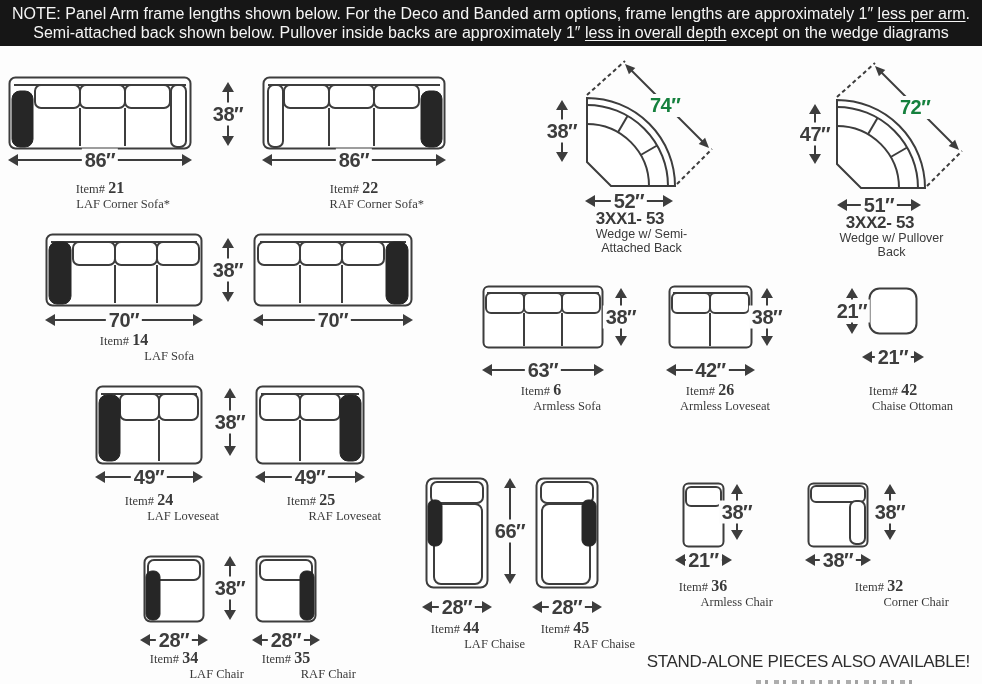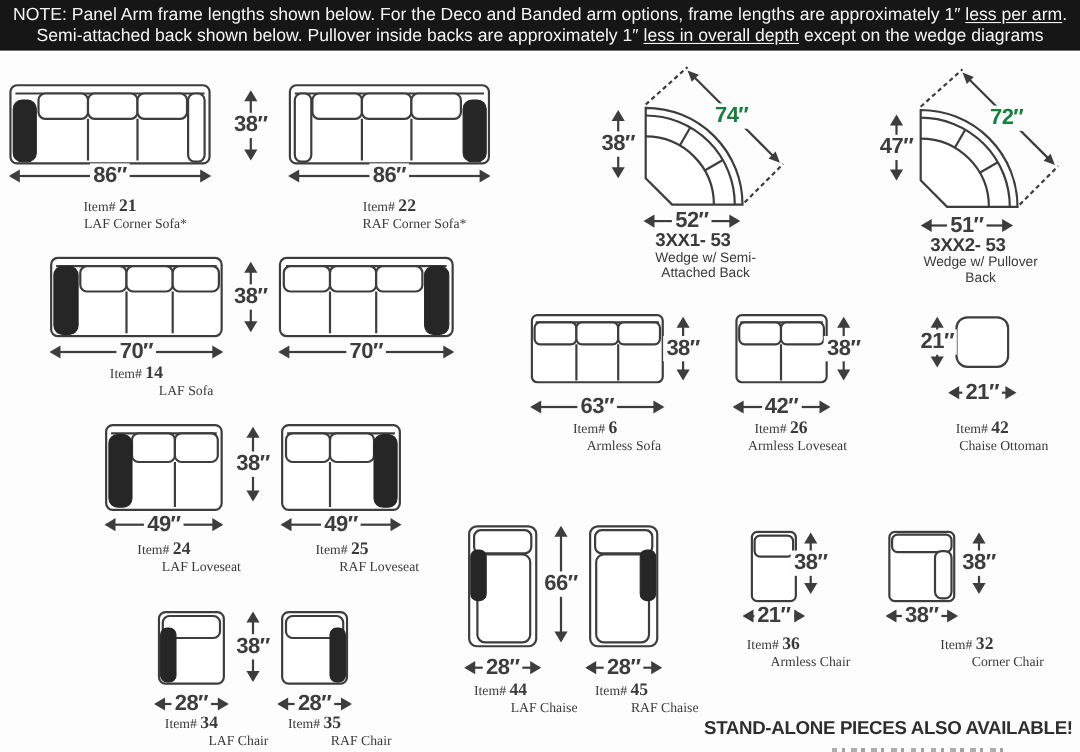--- a/index.html
+++ b/index.html
@@ -44,22 +44,22 @@
   
   .cap { position:absolute; text-align:center; color:#3a3a3a;font-family:Liberation Serif, serif; }
   .cap .l1 { font-size:12.5px; line-height:16px; }
   .cap .l1 b { font-size:16px; font-weight:700; }
   .cap .l2 { font-size:12.5px; line-height:14px;text-align:right; }
   .wcap { position:absolute; text-align:center; color:#3a3a3a; }
   .wcap .code { font-size:17px; font-weight:700; line-height:18px; letter-spacing:-0.3px; }
   .wcap .nm { font-size:12.5px; line-height:13.5px;margin-left:23px; }
   
   .footer {
-    position:absolute; left:640px; top:652px; width:330px; 
-    font-size:17px; font-weight:700; letter-spacing:-0.3px; color:#2e2e2e; white-space:nowrap;
+    position:absolute; left:640px; top:652px; width:330px; text-align:right;
+    font-size:17px; font-weight:400; letter-spacing:-0.3px; color:#2e2e2e; white-space:nowrap;
   }
   .cutoff {
     position:absolute; left:756px; top:680px; width:162px; height:4px; overflow:hidden;
     background:repeating-linear-gradient(90deg,#9a9a9a 0 5px,transparent 5px 9px,#8b8b8b 9px 12px,transparent 12px 18px);
     opacity:.8;
   }
 </style>
 </head>
 <body>
 

